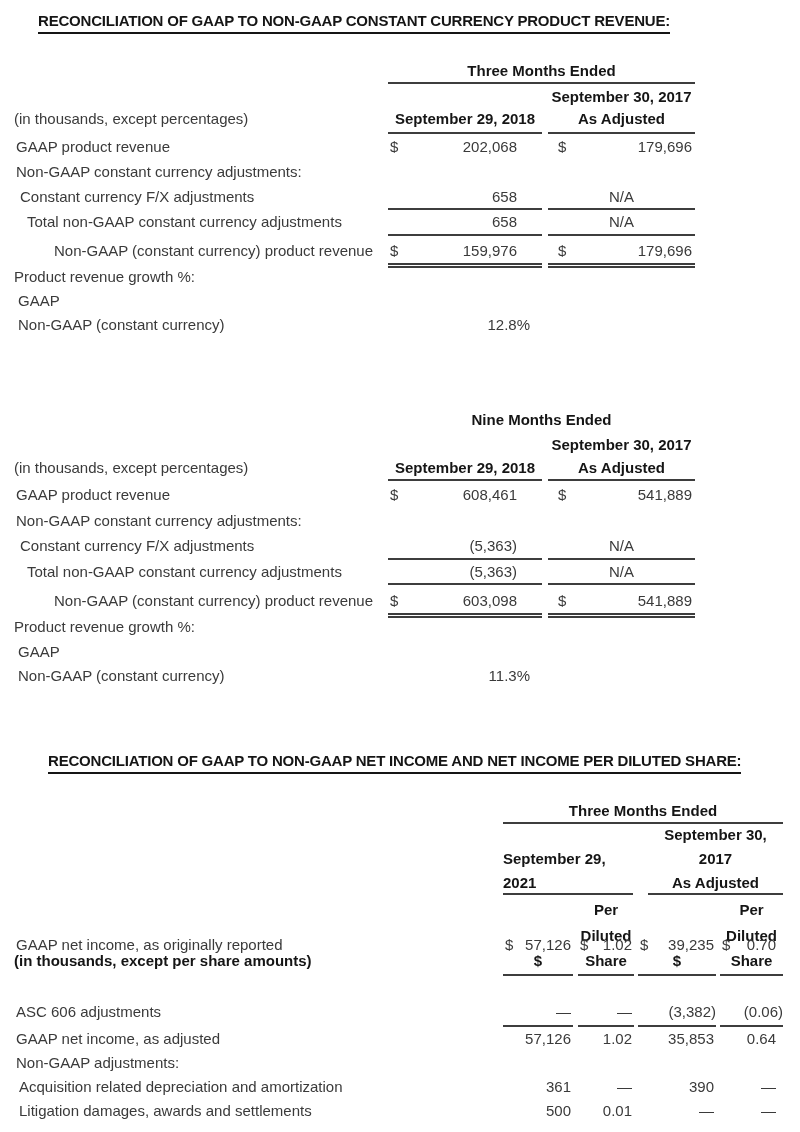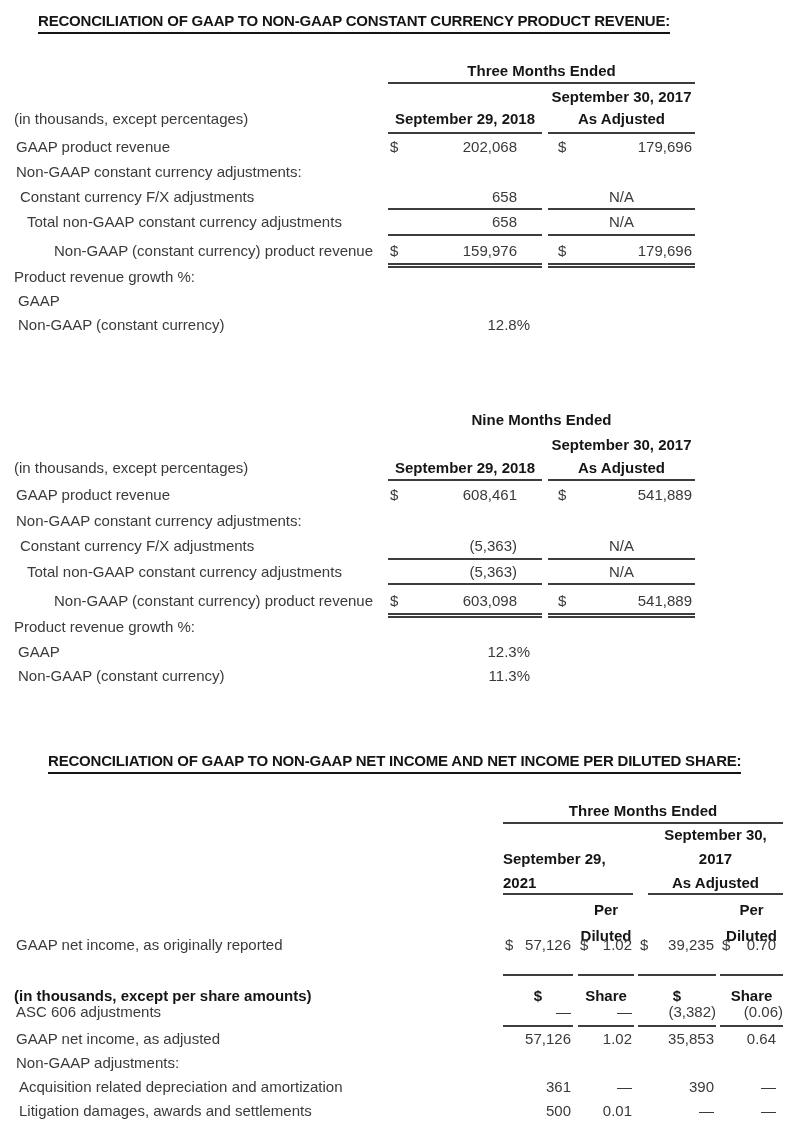--- a/index.html
+++ b/index.html
@@ -207,23 +207,20 @@
       </div>
   </div>
   <div class="dbl" style="top:613px;left:388px;width:154px"></div>
   <div class="dbl" style="top:613px;left:548px;width:147px"></div>
 
   <div class="row" style="top:615px">
     <span class="lbl i14">Product revenue growth %:</span>
   </div>
   <div class="row" style="top:640px">
     <span class="lbl i18">GAAP</span>
-    <div class="c1 cell pct">
-        <span class="val">12.3%</span>
-      </div>
   </div>
   <div class="row" style="top:664px">
     <span class="lbl i18">Non-GAAP (constant currency)</span>
     <div class="c1 cell pct">
         <span class="val">11.3%</span>
       </div>
   </div>
 
   <div class="title" style="left:48px;top:751px">RECONCILIATION OF GAAP TO NON-GAAP NET INCOME AND NET INCOME PER DILUTED SHARE:</div>
 
@@ -247,21 +244,21 @@
   <div class="rule" style="top:893px;left:648px;width:135px"></div>
 
   <div class="row" style="top:898px">
     <div class="hn2 b">Per</div>
     <div class="hn4 b">Per</div>
   </div>
   <div class="row" style="top:924px">
     <div class="hn2 b">Diluted</div>
     <div class="hn4 b">Diluted</div>
   </div>
-  <div class="row" style="top:984px">
+  <div class="row" style="top:949px">
     <span class="lbl i14 b">(in thousands, except per share amounts)</span>
     <div class="hn1 b">$</div>
     <div class="hn2 b">Share</div>
     <div class="hn3 b">$</div>
     <div class="hn4 b">Share</div>
   </div>
   <div class="rule" style="top:974px;left:503px;width:70px"></div>
   <div class="rule" style="top:974px;left:578px;width:56px"></div>
   <div class="rule" style="top:974px;left:638px;width:78px"></div>
   <div class="rule" style="top:974px;left:720px;width:63px"></div>

